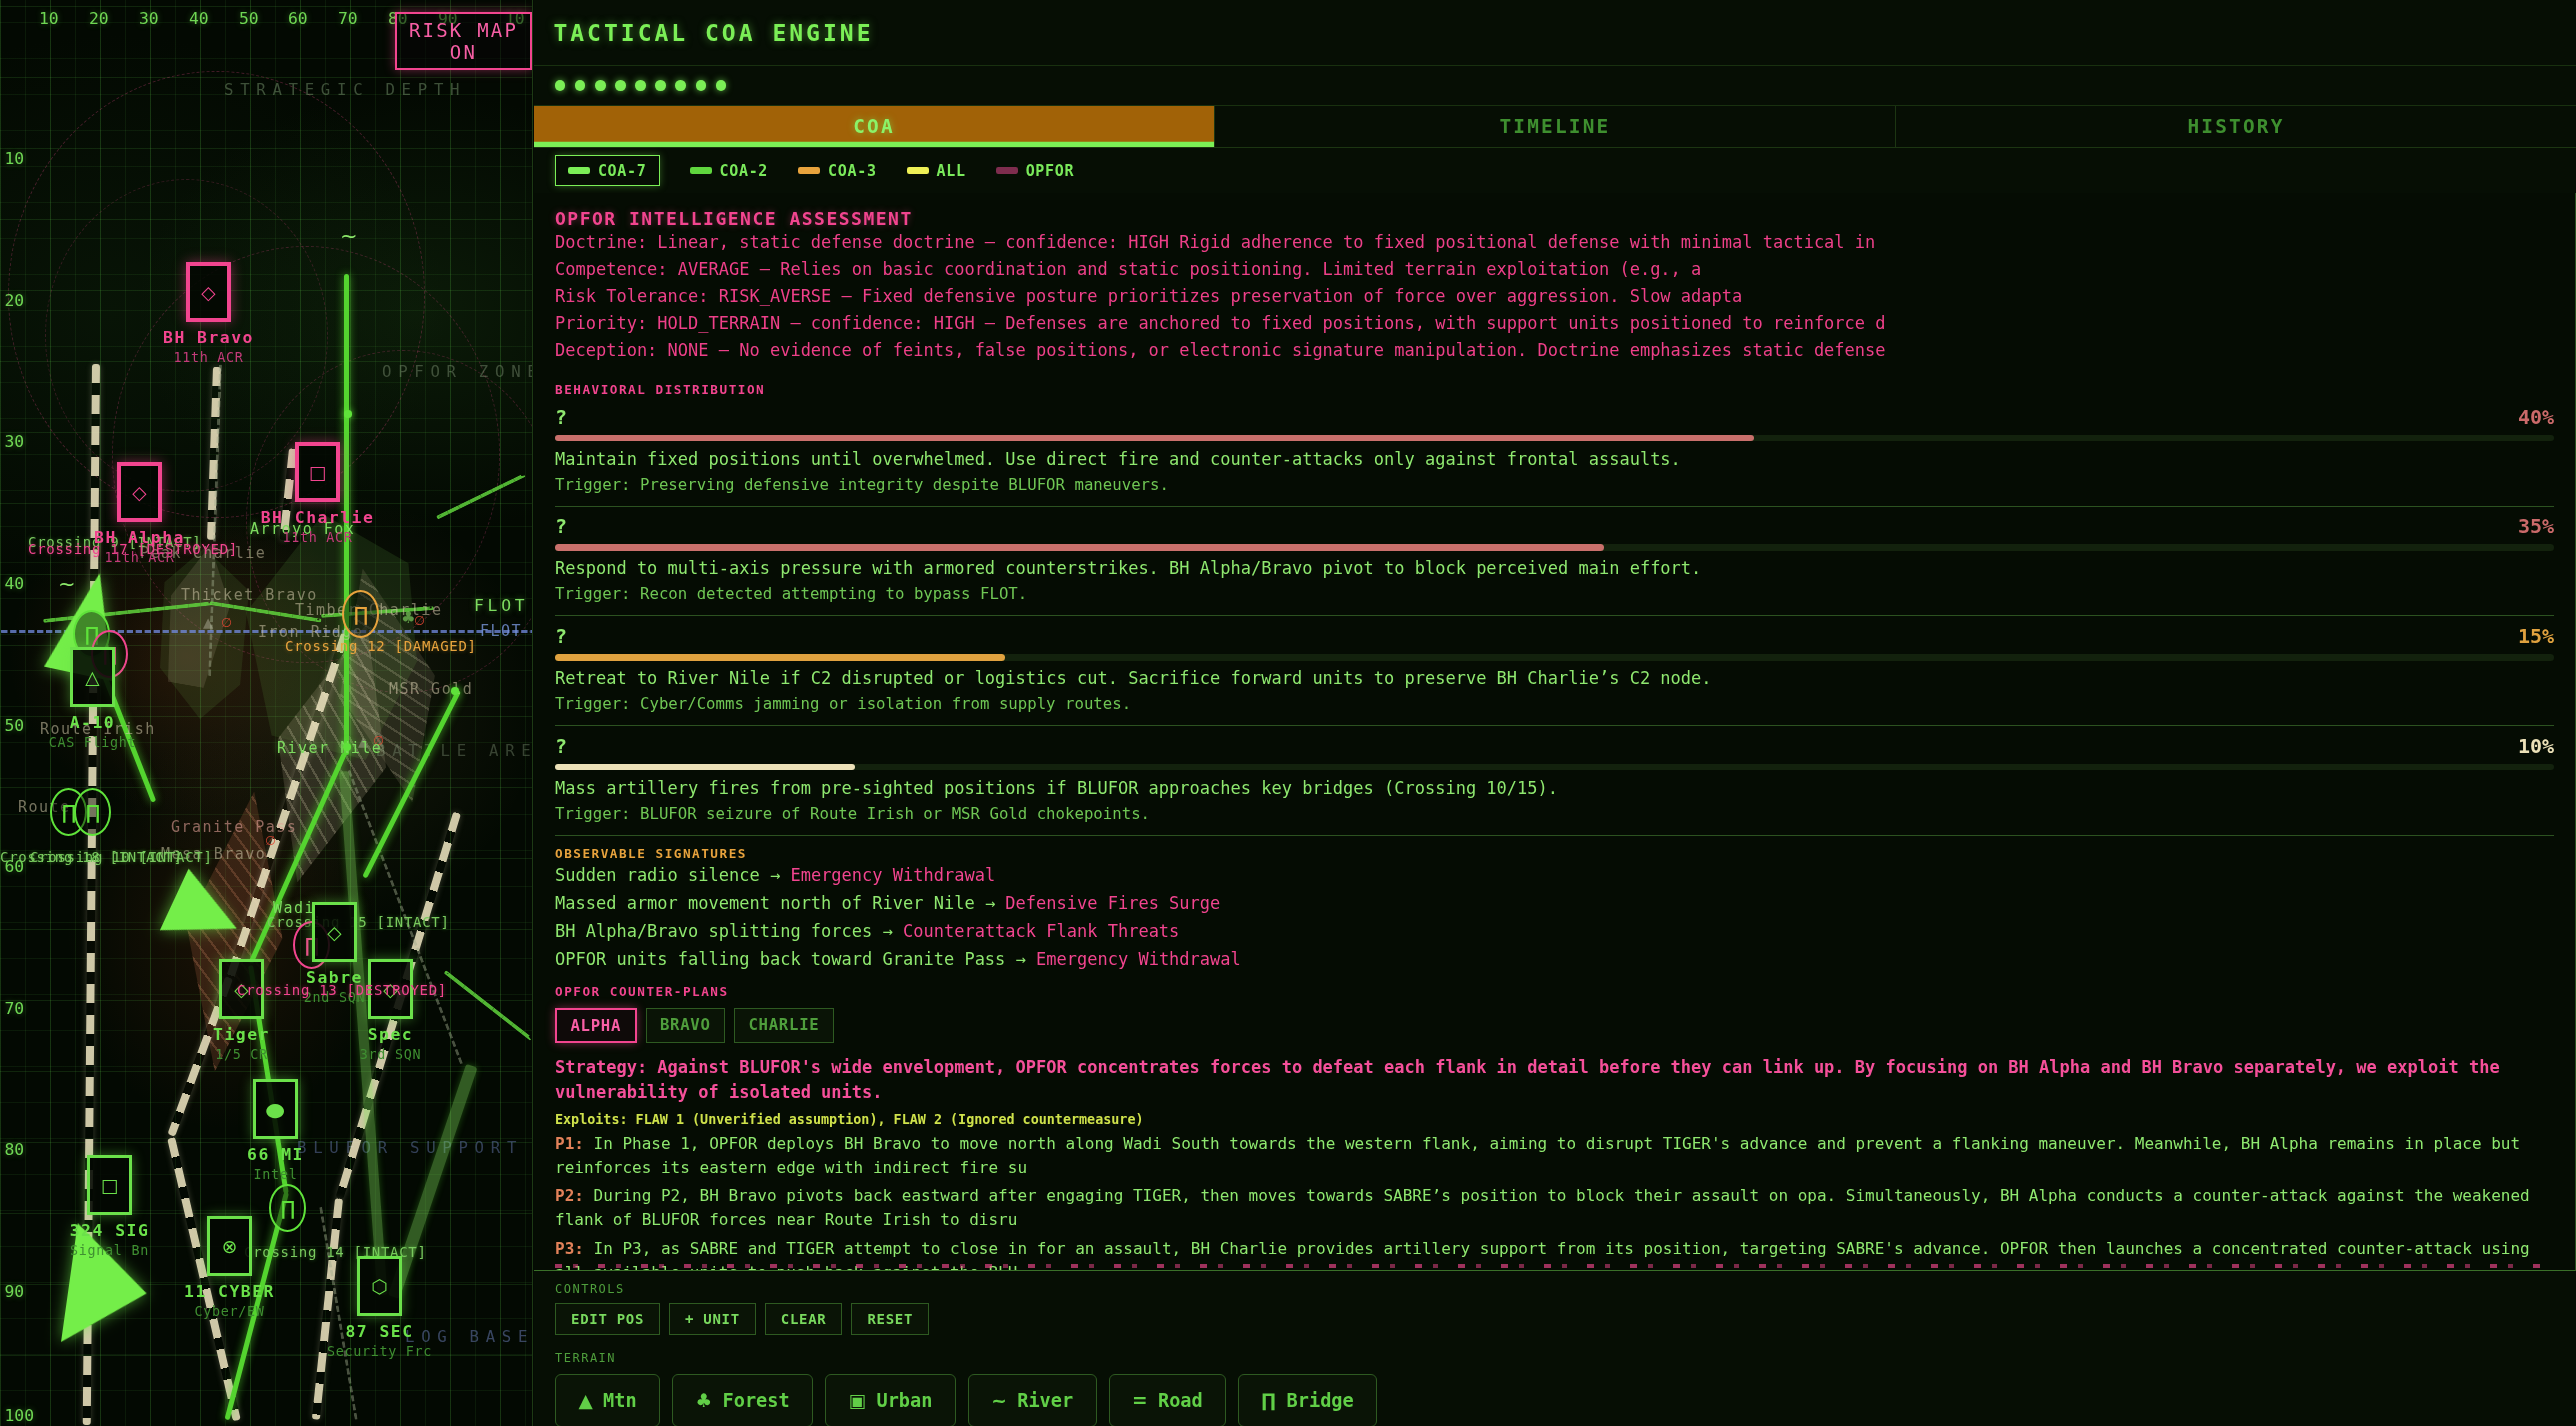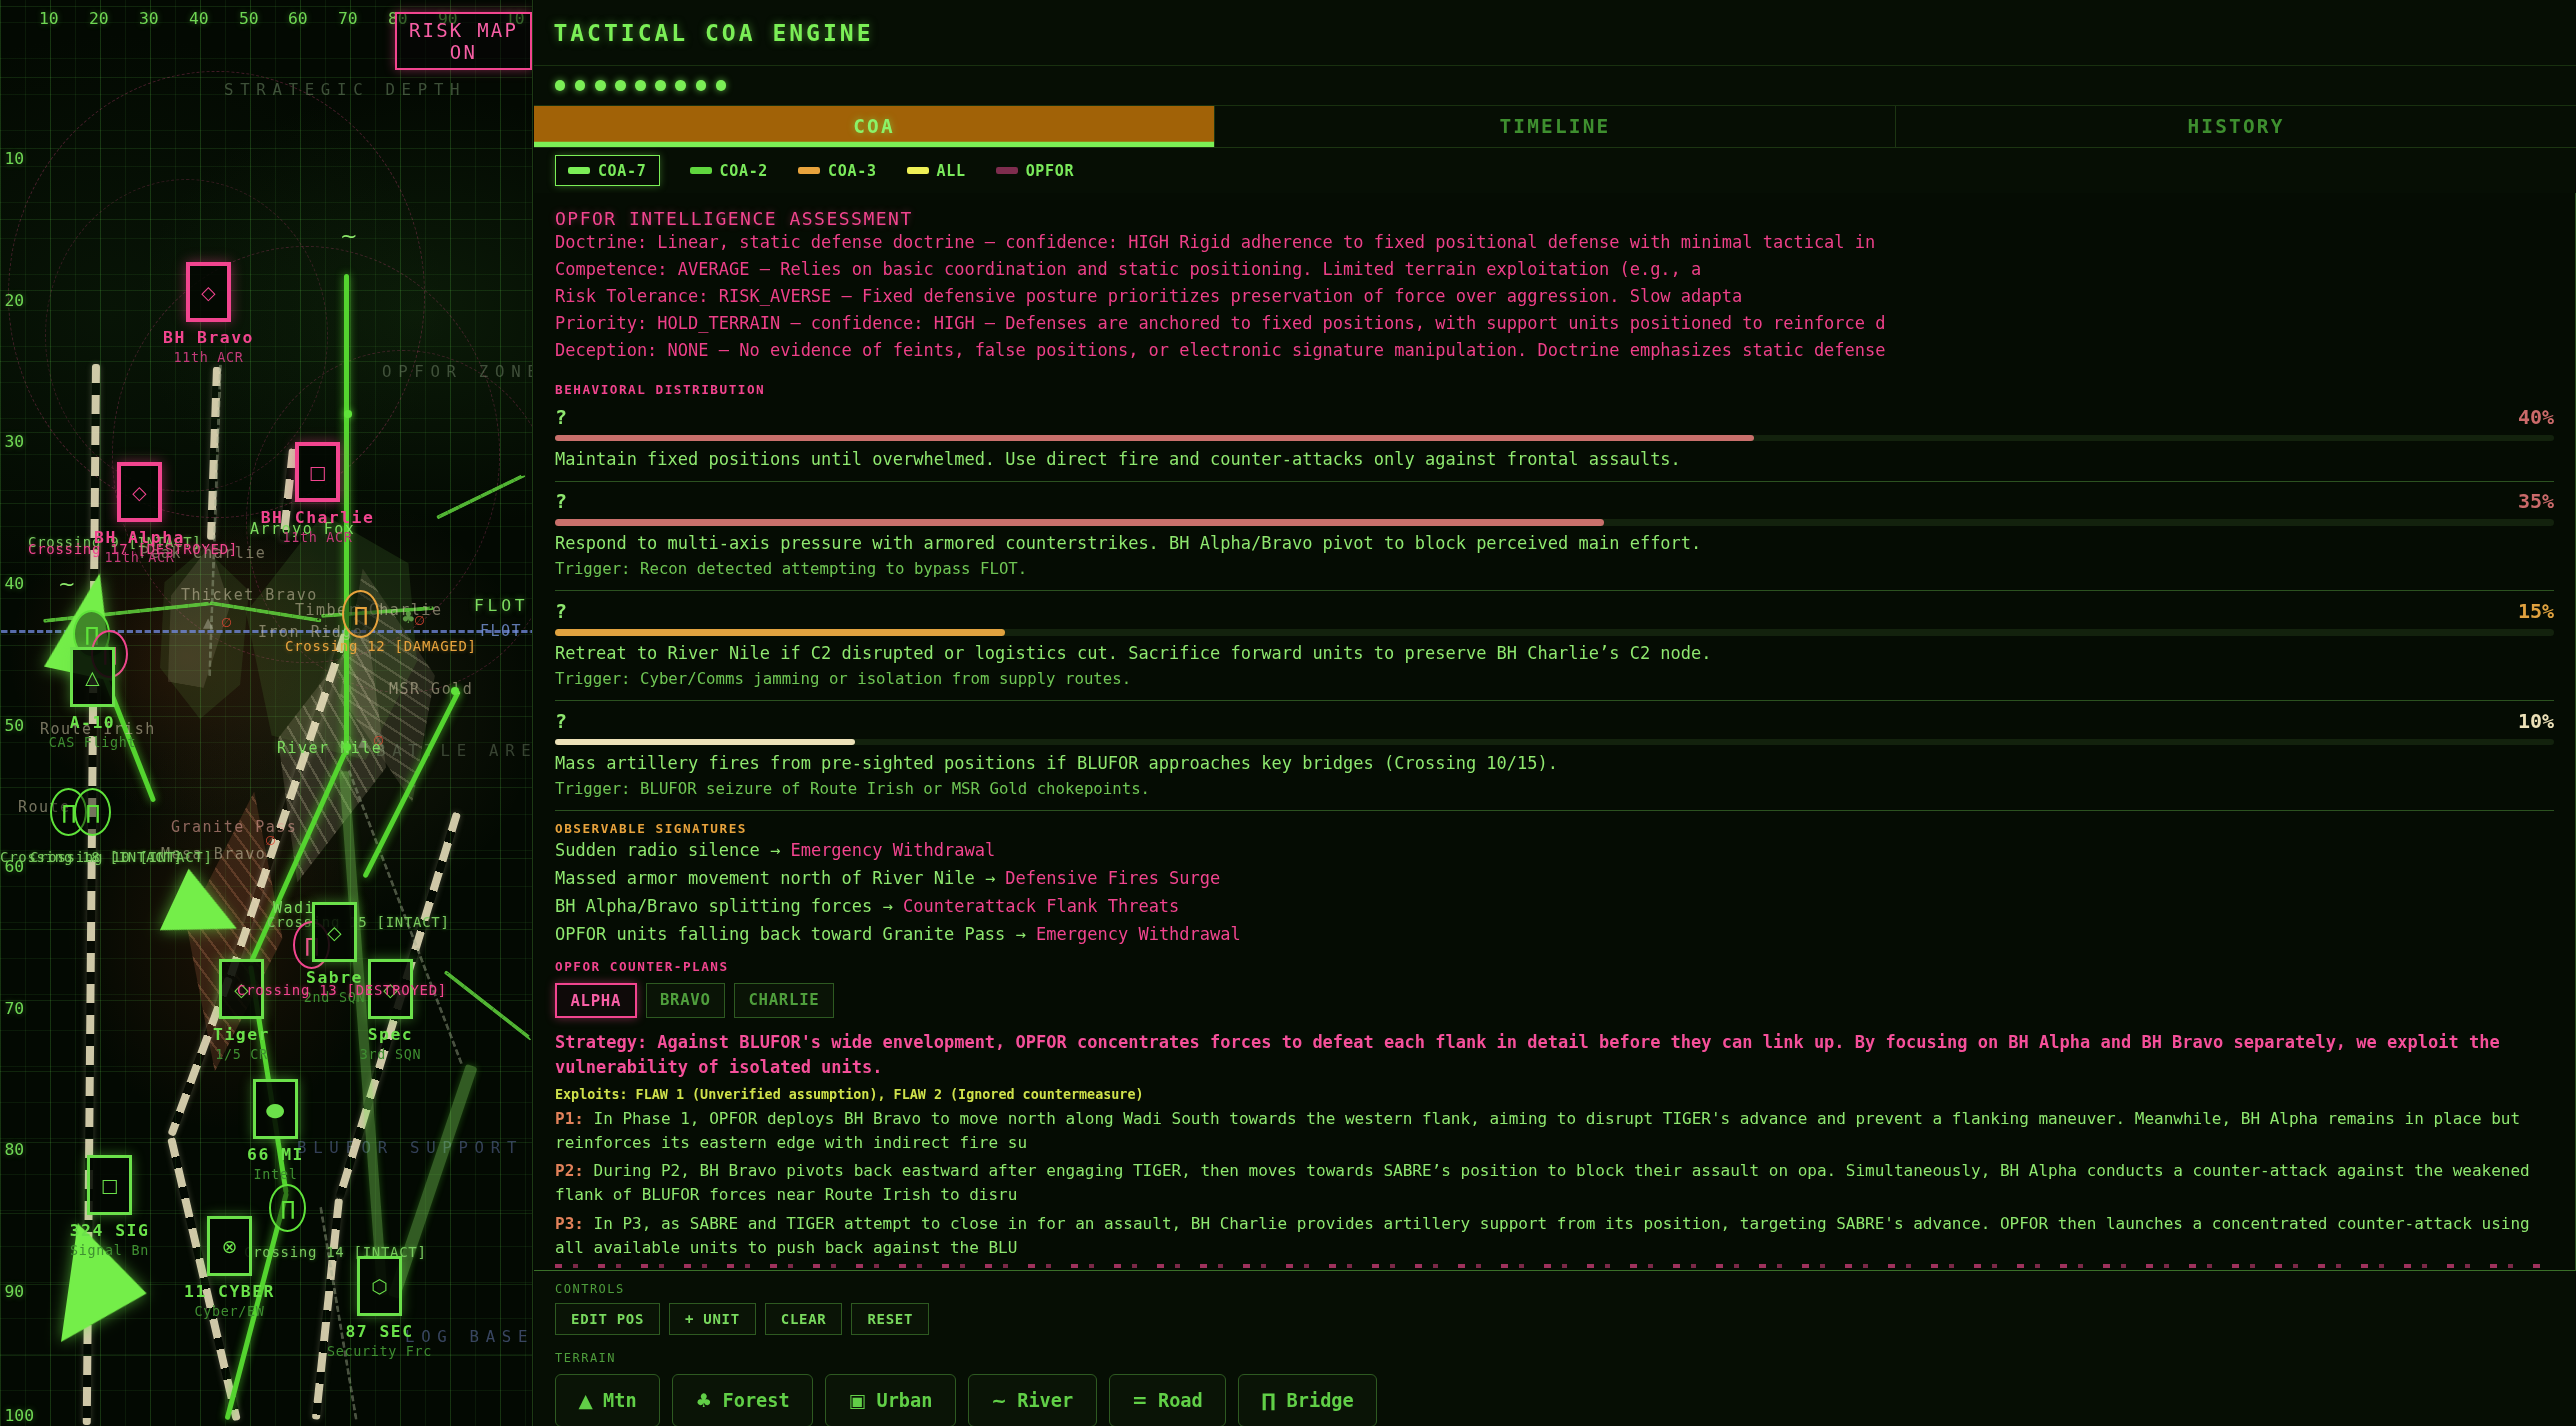--- a/index.html
+++ b/index.html
@@ -80,21 +80,21 @@
   #tabs { height:42px; display:flex; border-bottom:0.7px solid #1c3512; }
   .tab { flex:1; display:flex; align-items:center; justify-content:center; font-size:19.4px; font-weight:bold;
          letter-spacing:2.2px; color:#3e8f2f; border-left:0.7px solid #1c3512; cursor:pointer; }
   .tab:first-child { border-left:none; }
   .tab.active { color:#8bf268; background:#a16207; box-shadow:inset 0 -5.2px 0 #7bef56; text-shadow:0 0 7.5px rgba(123,239,86,.6); }
   #legend { height:45px; display:flex; align-items:center; gap:30px; padding-left:21px; }
   .litem { display:flex; align-items:center; gap:7.5px; font-size:15px; font-weight:bold; color:#7ae95b; letter-spacing:0.7px; }
   .litem.active { border:1.5px solid #7bef56; padding:5.2px 12px; box-shadow:0 0 7.5px rgba(123,239,86,.35); }
   .swatch { width:22.4px; height:7.5px; border-radius:2.2px; }
   #scroll { flex:1; position:relative; padding:0 21px; overflow:hidden; border-bottom:1.5px solid #3a7029; border-right:1.5px solid #2a5220; background:#050c03; }
-  .sec-h { font-size:18px; font-weight:normal; letter-spacing:1.5px; color:#f2458f; margin-top:15px; text-shadow:0 0 7.5px rgba(242,69,143,.4); }
+  .sec-h { font-size:18px; font-weight:bold; letter-spacing:1.5px; color:#f2458f; margin-top:15px; text-shadow:0 0 7.5px rgba(242,69,143,.4); }
   .intel-line { font-size:17px; line-height:27px; color:#ee4089; white-space:nowrap; overflow:hidden; }
   .mini-h { font-size:12.7px; font-weight:bold; letter-spacing:1.5px; margin-top:18px; }
   .mini-h.pink { color:#f2458f; } .mini-h.orange { color:#e8a33d; }
   .drow { margin-top:7.5px; }
   .drow .top { display:flex; justify-content:space-between; align-items:baseline; }
   .drow .q { font-size:20px; font-weight:bold; color:#8fe86f; }
   .drow .pct { font-size:20px; font-weight:bold; }
   .bar { margin-top:6px; height:6.7px; border-radius:3.7px; background:#13220d; }
   .fill { height:6.7px; border-radius:3.7px; }
   .desc { margin-top:7.5px; font-size:17px; color:#8fe86f; white-space:nowrap; overflow:hidden; }
@@ -396,20 +396,21 @@
 
       <div class="drow">
         <div class="top">
             <span class="q">?</span>
             <span class="pct" style="color:#cb6a6a">40%</span>
           </div>
         <div class="bar">
             <div class="fill" style="width:60%;background:#c9706b"></div>
           </div>
         <div class="desc">Maintain fixed positions until overwhelmed. Use direct fire and counter-attacks only against frontal assaults.</div>
+        <div class="trig">Trigger: Preserving defensive integrity despite BLUFOR maneuvers.</div>
         <div class="sep"></div>
       </div>
       <div class="drow">
         <div class="top">
             <span class="q">?</span>
             <span class="pct" style="color:#cb6a6a">35%</span>
           </div>
         <div class="bar">
             <div class="fill" style="width:52.5%;background:#c9706b"></div>
           </div>

